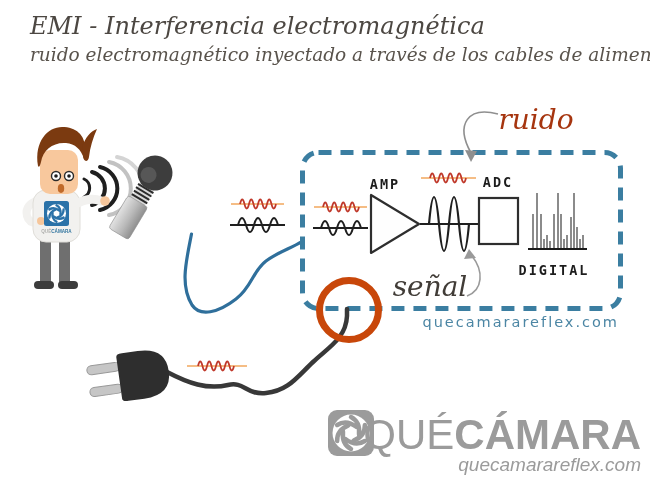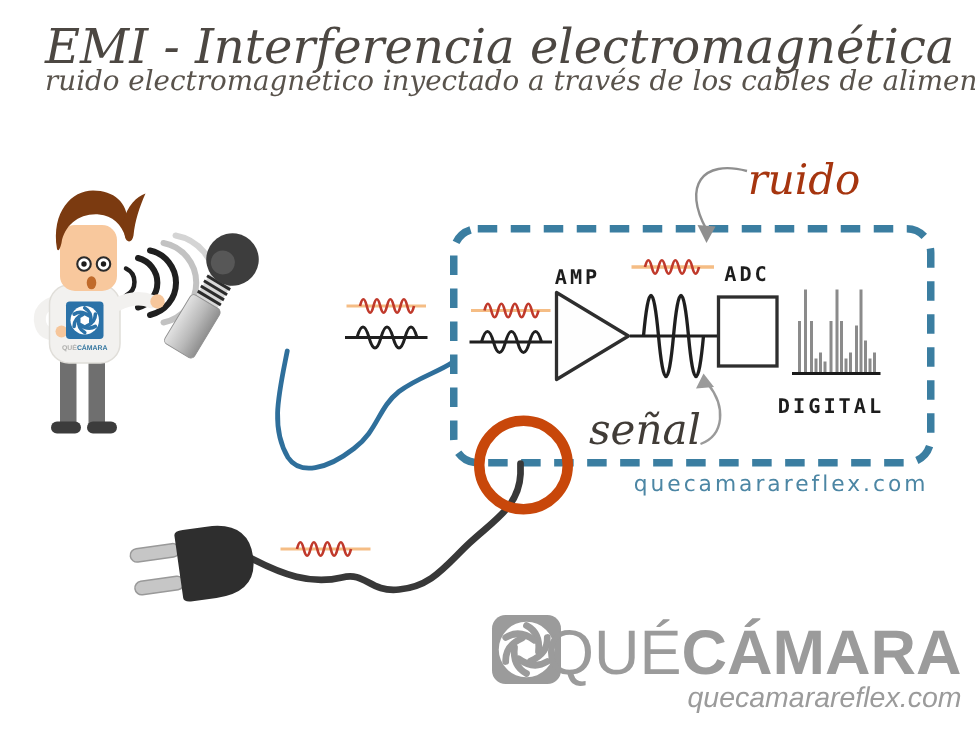--- a/index.html
+++ b/index.html
@@ -1,19 +1,19 @@
 <!DOCTYPE html>
 <html><head>
 <meta charset="utf-8">
 <style>
   html,body{margin:0;padding:0;background:#fff;}
   .stage{position:relative;width:650px;height:490px;background:#ffffff;overflow:hidden;
          font-family:"Liberation Sans",sans-serif;}
   .title{position:absolute;left:30px;top:12px;font-family:"DejaVu Serif",serif;
-         font-style:italic;font-size:32px;color:#4c4742;white-space:nowrap;}
+         font-style:italic;font-size:24px;color:#4c4742;white-space:nowrap;}
   .subtitle{position:absolute;left:30px;top:44px;font-family:"DejaVu Serif",serif;
          font-style:italic;font-size:18.5px;color:#59534c;white-space:nowrap;}
   svg{position:absolute;left:0;top:0;}
   .lbl{font-family:"DejaVu Sans Mono",monospace;font-weight:bold;font-size:13.5px;
        letter-spacing:2px;fill:#1d1d1d;}
   .script{font-family:"DejaVu Serif",serif;font-style:italic;font-size:28px;}
   .script-red{fill:#a6350f;}
   .script-dark{fill:#413c37;}
   .watermark{font-family:"DejaVu Sans",sans-serif;font-size:14.5px;letter-spacing:2px;
        fill:#4c86a4;}

